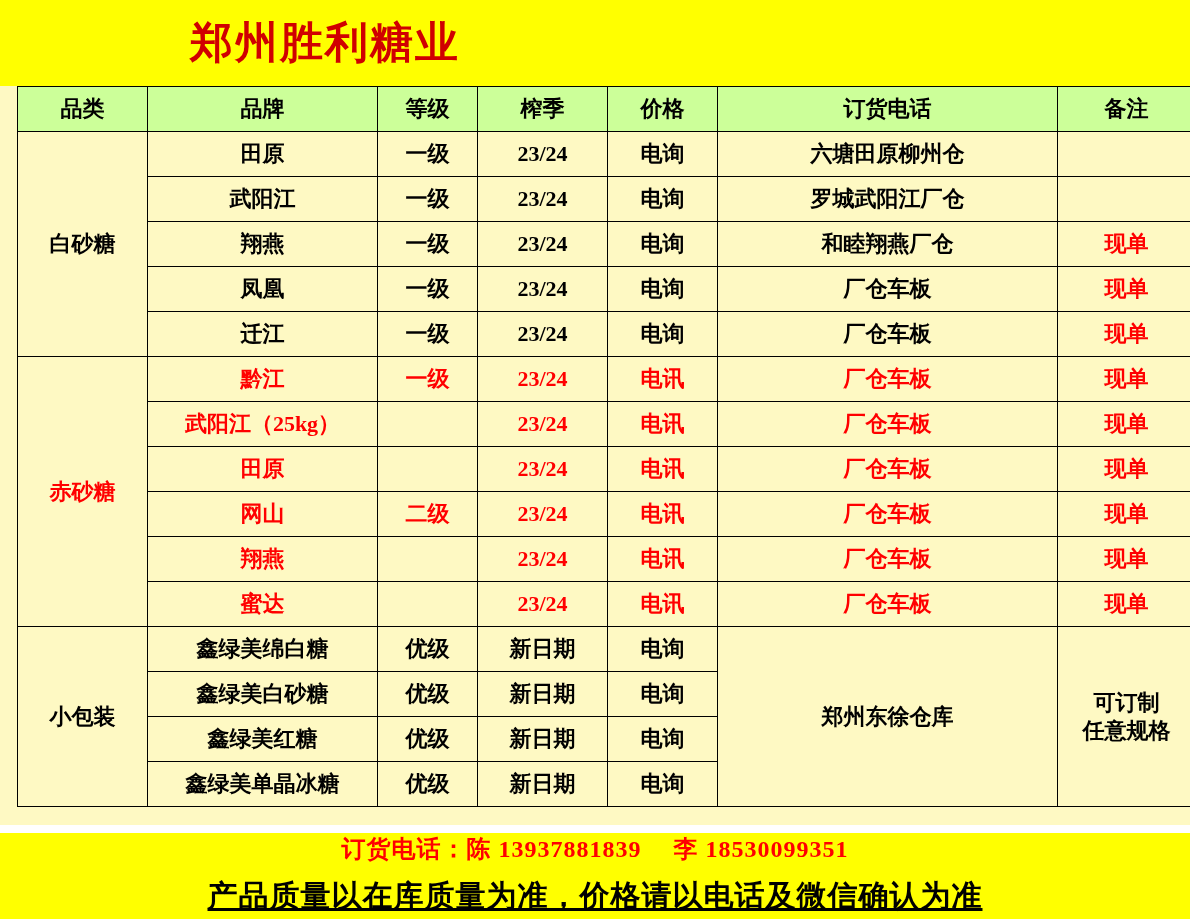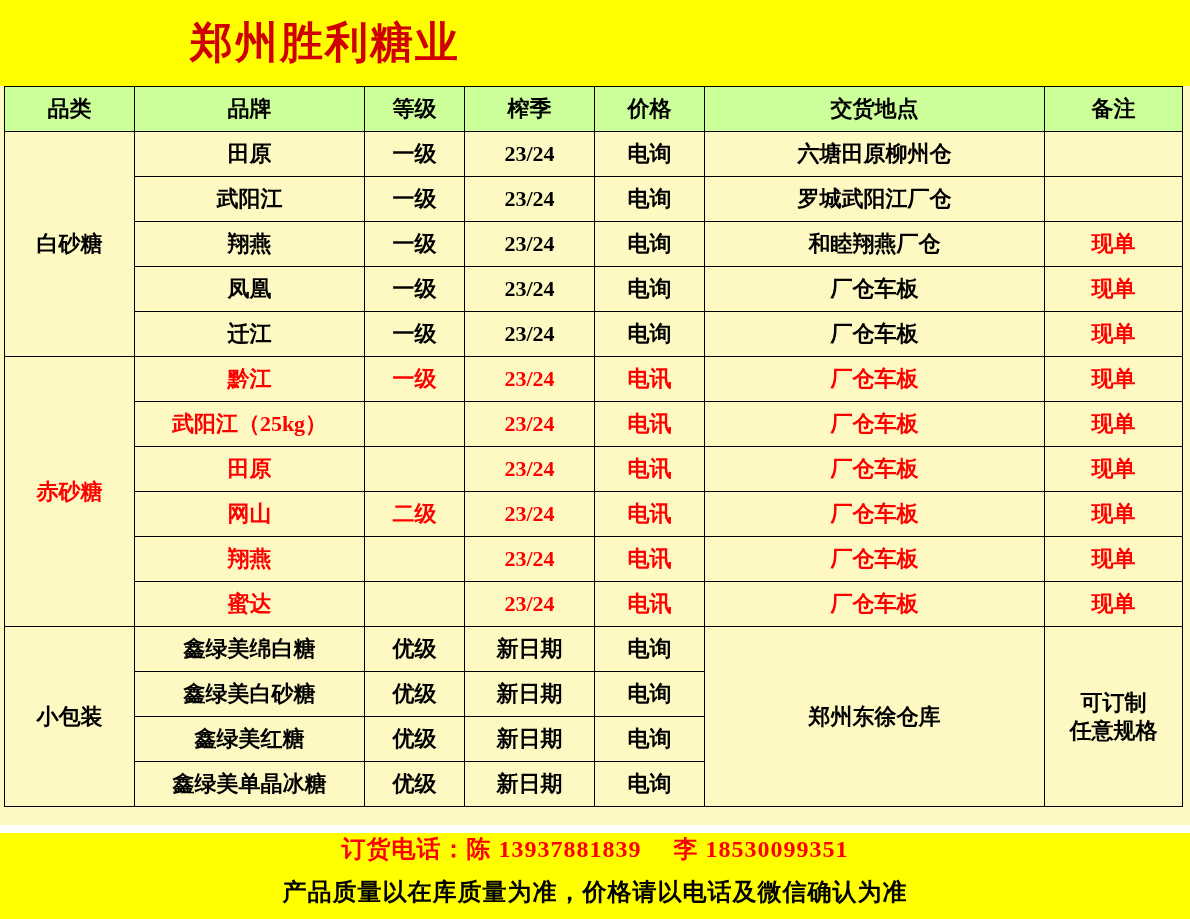--- a/index.html
+++ b/index.html
@@ -47,21 +47,21 @@
     top: 50%;
     transform: translateY(-50%);
     color: #d00000;
     font-size: 24px;
     font-weight: bold;
     white-space: nowrap;
   }
   
   .table-wrap {
     flex: 1 1 auto;
-    padding: 0 4px;
+    padding: 0 17px;
     box-sizing: border-box;
   }
   table.price {
     border-collapse: collapse;
     width: 1178px;
     table-layout: fixed;
   }
   table.price td, table.price th {
     border: 1px solid #000000;
     text-align: center;
@@ -103,23 +103,24 @@
     white-space: nowrap;
   }
   .footer-phone {
     color: #ff0000;
     font-size: 24px;
     font-weight: bold;
     letter-spacing: 1px;
   }
   .footer-note {
     color: #000000;
-    font-size: 24px;
+    font-size: 30px;
     font-weight: bold;
     letter-spacing: 1px;
+    text-decoration: underline;
   }
   .spacer-row {
     height: 8px;
     background: #ffffff;
   }
 </style>
 </head>
 <body>
 
 <div class="sheet">
@@ -139,21 +140,21 @@
           <col class="w-place">
           <col class="w-note">
       </colgroup>
       <thead>
         <tr>
           <td>品类</td>
           <td>品牌</td>
           <td>等级</td>
           <td>榨季</td>
           <td>价格</td>
-          <td>交货地点</td>
+          <td>订货电话</td>
           <td>备注</td>
         </tr>
       </thead>
       <tbody>
 
         <tr>
           <td class="cat-cell c-black" rowspan="5">白砂糖</td>
           <td class="c-black">田原</td>
           <td class="c-black">一级</td>
           <td class="c-black">23/24</td>

